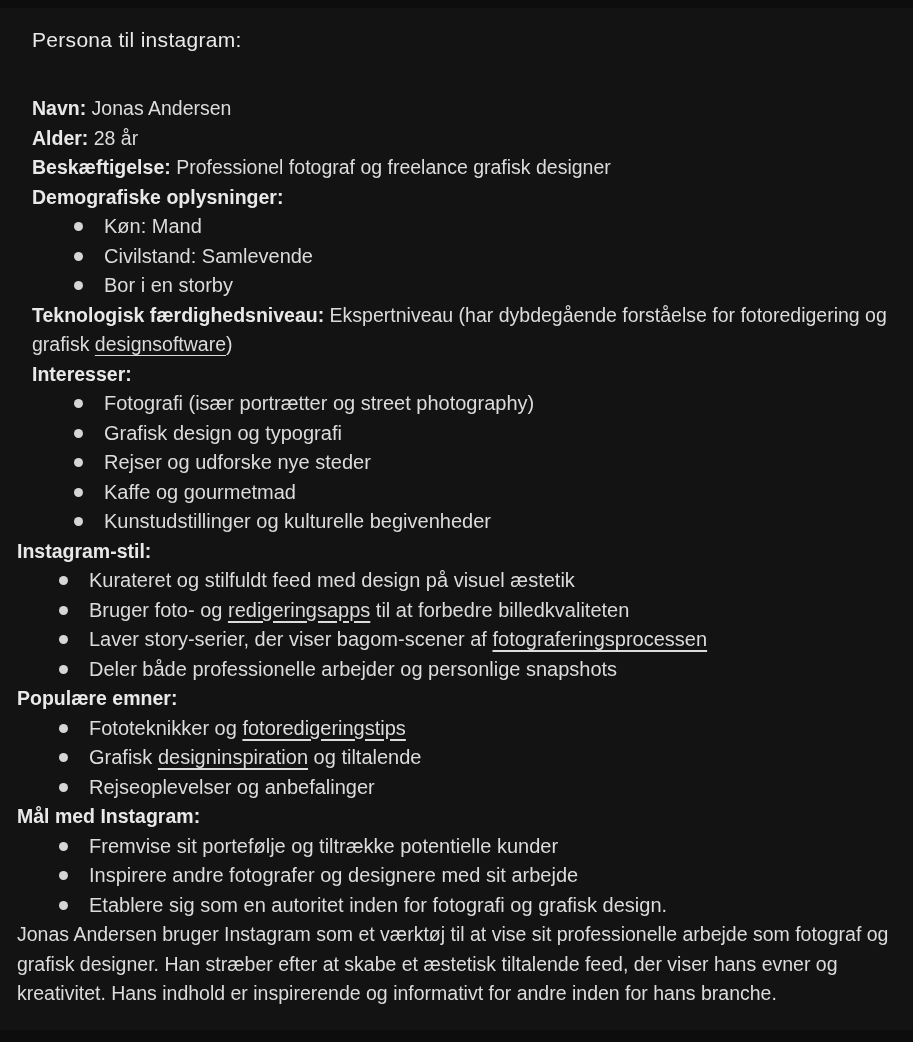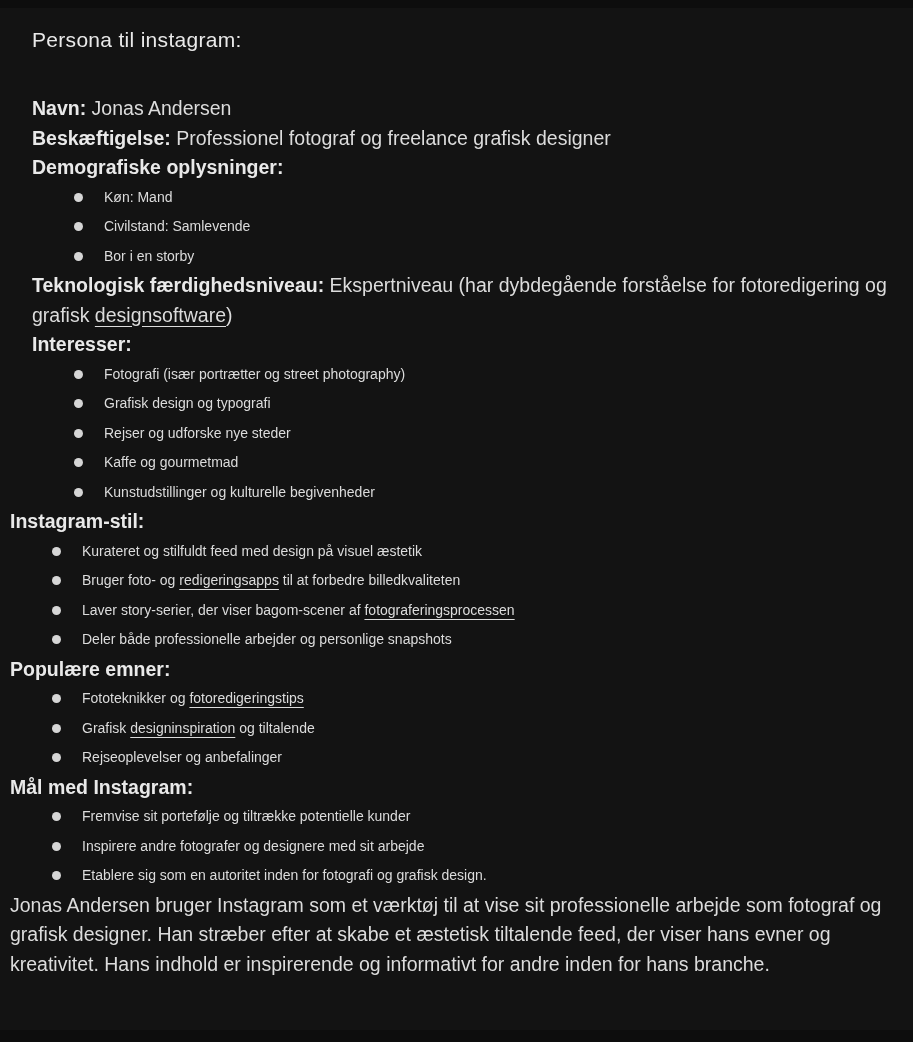--- a/index.html
+++ b/index.html
@@ -10,21 +10,21 @@
     position: relative;
     width: 913px;
     height: 1042px;
     background: #131313;
     color: #dcdcdc;
     overflow: hidden;
     box-shadow: inset 0 8px 0 #0d0d0d, inset 0 -12px 0 #0d0d0d;
   }
 
   .upper { padding: 14px 26px 0 32px; }
-  .lower { padding: 0 20px 0 10px; }
+  .lower { padding: 0 20px 0 17px; }
 
   .doc-title {
     font-size: 21px;
     font-weight: 400;
     color: #e9e9e9;
     line-height: 36px;
     margin: 8px 0 36px 0;
     letter-spacing: 0.3px;
   }
 
@@ -37,21 +37,21 @@
   .heading-line strong, .field strong, .inline-label {
     font-weight: 700;
     color: #e9e9e9;
     margin-top: 12px;
   }
 
   ul.bullets { list-style: none; }
   ul.bullets li {
     position: relative;
     padding-left: 72px;
-    font-size: 14px;
+    font-size: 20px;
     line-height: 29.5px;
   }
   ul.bullets li::before {
     content: "";
     position: absolute;
     left: 42px;
     top: 10px;
     width: 9px;
     height: 9px;
     border-radius: 50%;
@@ -72,20 +72,21 @@
 </head>
 <body>
 
 <div class="page">
 
   <div class="upper">
 
     <h1 class="doc-title">Persona til instagram:</h1>
 
     <p class="line field"><strong>Navn:</strong> <span>Jonas Andersen</span></p>
+    <p class="line field"><strong>Alder:</strong> <span>28 år</span></p>
     <p class="line field"><strong>Beskæftigelse:</strong> <span>Professionel fotograf og freelance grafisk designer</span></p>
 
     <p class="line heading-line"><strong>Demografiske oplysninger:</strong></p>
     <ul class="bullets">
       <li><span>Køn: Mand</span></li>
       <li><span>Civilstand: Samlevende</span></li>
       <li><span>Bor i en storby</span></li>
     </ul>
 
     <p class="line"><strong class="inline-label">Teknologisk færdighedsniveau:</strong> <span>Ekspertniveau (har dybdegående forståelse for fotoredigering og grafisk </span><span class="typo">designsoftware</span><span>)</span></p>

